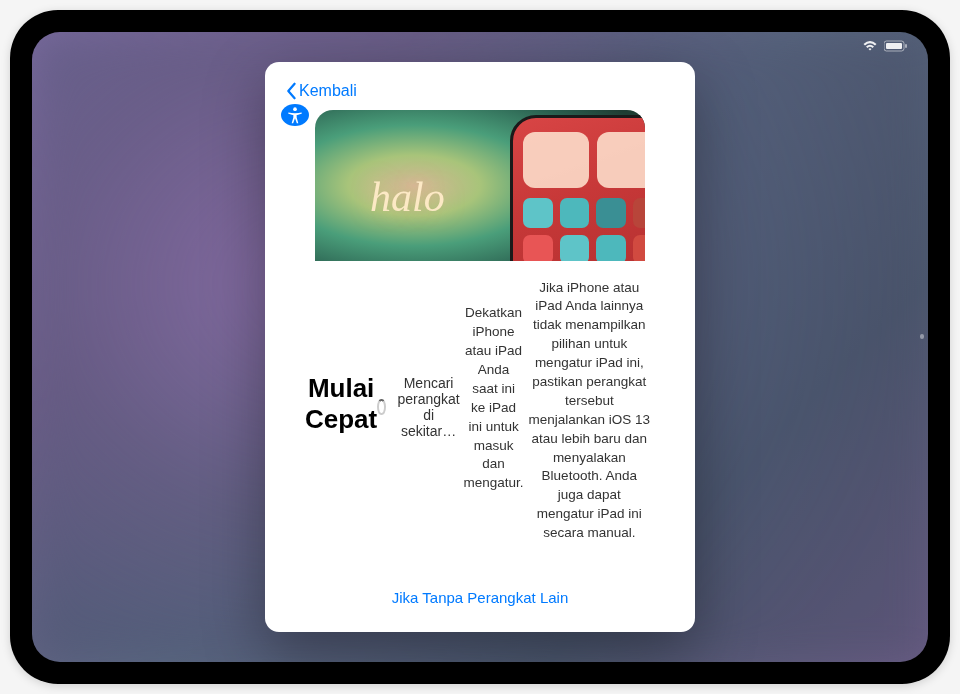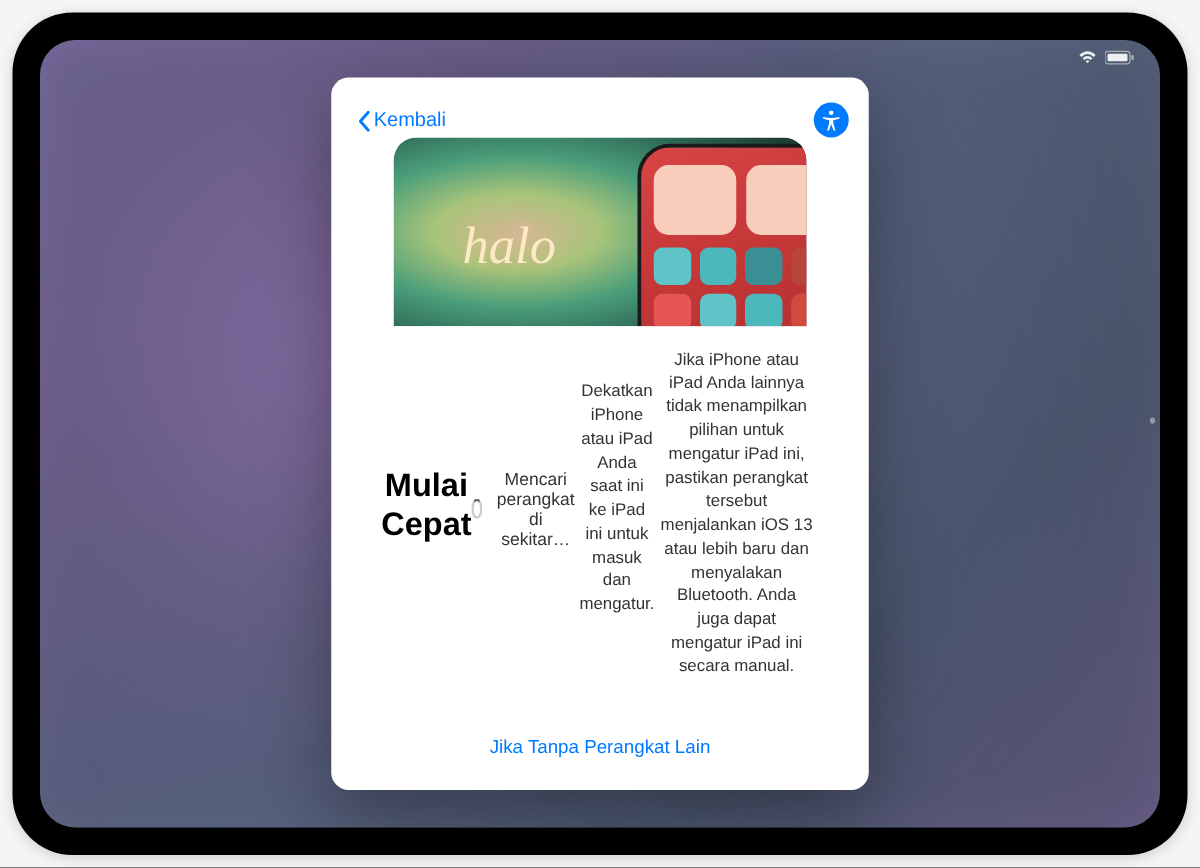--- a/index.html
+++ b/index.html
@@ -70,29 +70,30 @@
       background: #fff;
       border-radius: 14px;
       box-shadow: 0 20px 60px rgba(0,0,0,0.35);
       overflow: hidden;
       display: flex;
       flex-direction: column;
     }
 
     .card-header {
       position: absolute;
-      top: 0;
+      top: 16px;
       left: 0;
       right: 0;
       height: 48px;
       display: flex;
-      align-items: flex-end;
+      align-items: flex-start;
       justify-content: space-between;
       padding: 0 16px;
       z-index: 5;
+      flex-direction: column;
     }
 
     .back-button {
       display: flex;
       align-items: center;
       color: #007aff;
       font-size: 16px;
       cursor: pointer;
       background: none;
       border: none;

